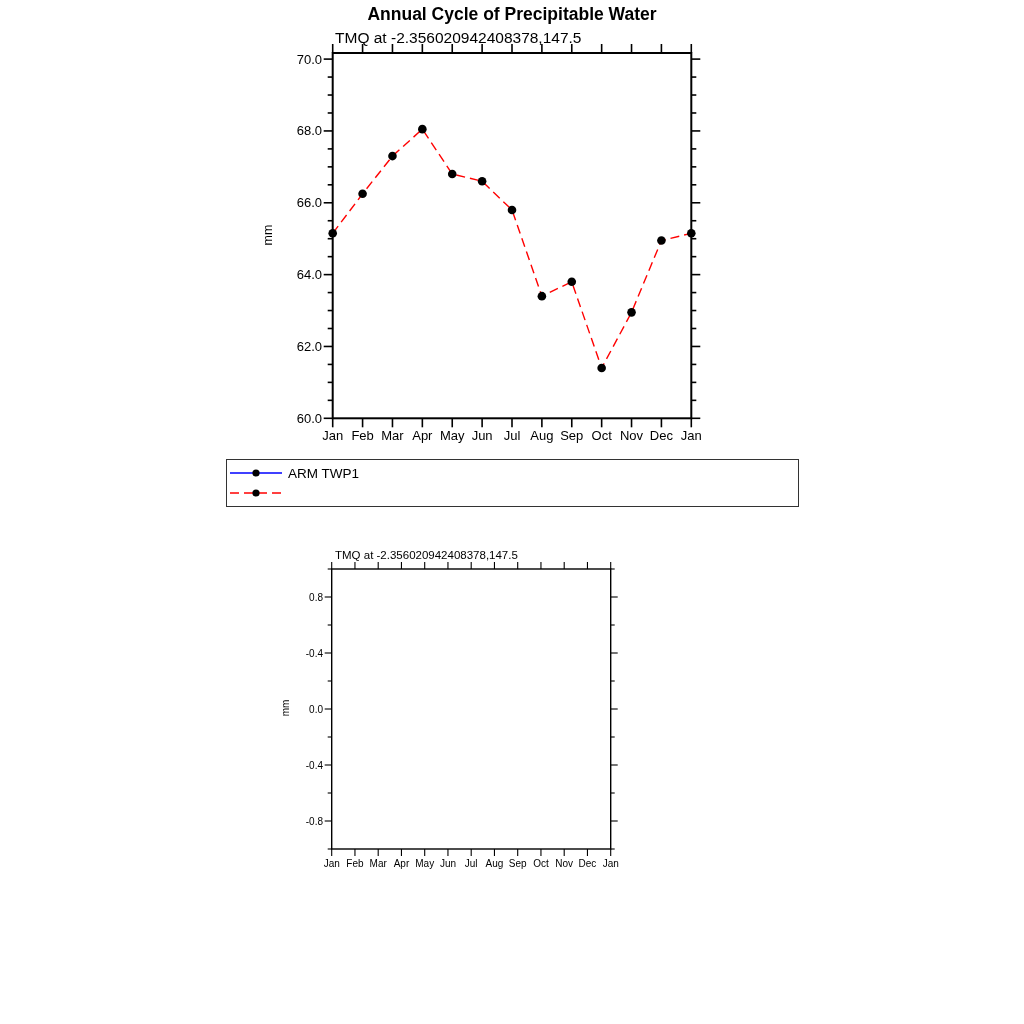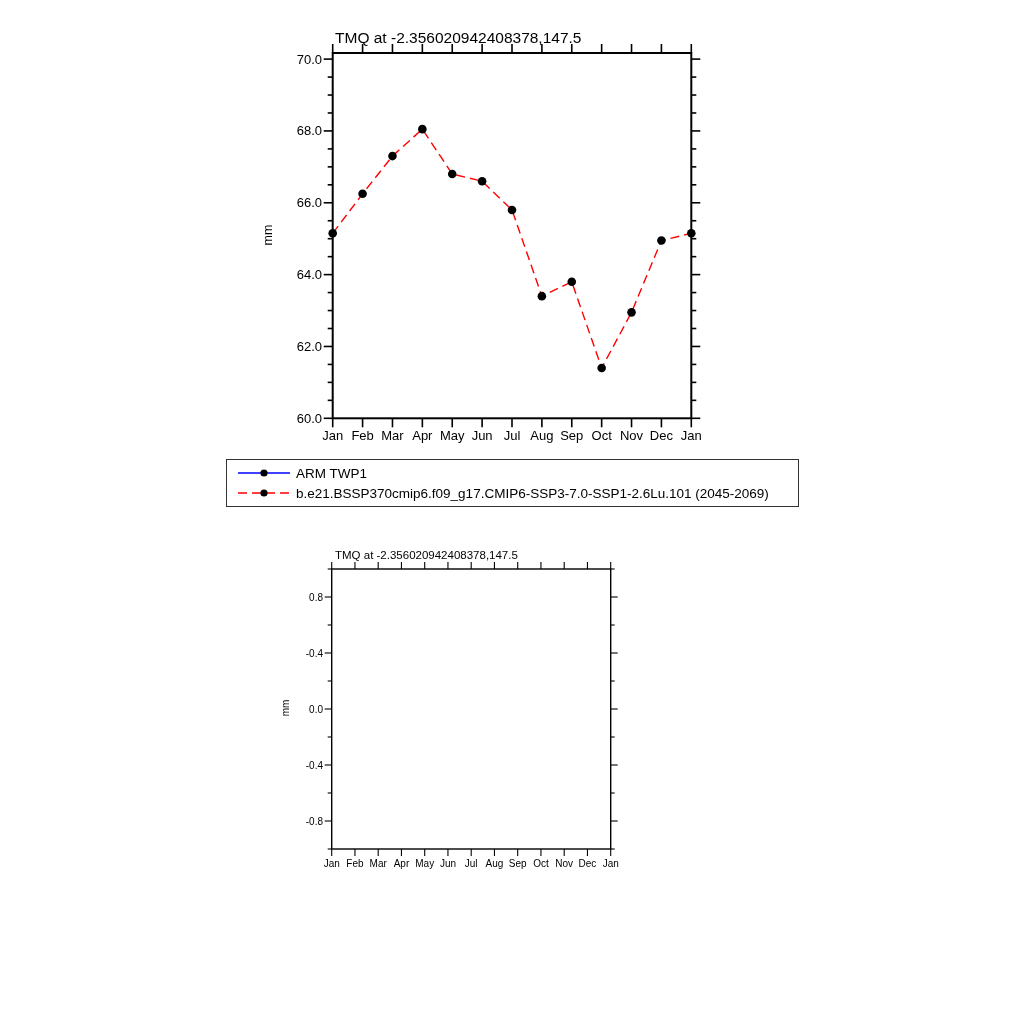--- a/index.html
+++ b/index.html
@@ -8,21 +8,21 @@
     font-family:"Liberation Sans","DejaVu Sans",sans-serif;color:#000;
   }
   .abs{position:absolute;}
   .nowrap{white-space:nowrap;}
   #chart-svg{position:absolute;left:0;top:0;}
   #main-title{top:4px;left:512px;transform:translateX(-50%);font-size:17.5px;font-weight:bold;}
   #main-subtitle{top:29px;left:335px;font-size:15.5px;}
   #ylabel-top{left:268px;top:235px;transform:translate(-50%,-50%) rotate(-90deg);font-size:12.5px;}
   #legend-box{
     left:226px;top:459px;width:573px;height:48px;border:1px solid #333;
-    box-sizing:border-box;padding:3px 0 0 10px;background:#fff;
+    box-sizing:border-box;padding:3px 0 0 2px;background:#fff;
   }
   .legend-row{display:flex;align-items:center;height:20px;}
   .legend-label{font-size:13.5px;margin-left:3px;white-space:nowrap;}
   #diff-title{top:526px;left:471px;transform:translateX(-50%);font-size:12.5px;font-weight:bold;}
   #diff-subtitle{top:549px;left:335px;font-size:11.5px;}
   #ylabel-bottom{left:285px;top:708px;transform:translate(-50%,-50%) rotate(-90deg);font-size:10px;}
 </style>
 </head>
 <body>
 
@@ -193,39 +193,39 @@
       <line x1="564.2" y1="562" x2="564.2" y2="569" stroke="#000" stroke-width="1.1"></line>
       <text x="564.2" y="867" text-anchor="middle" font-size="10" fill="#000">Nov</text>
       <line x1="587.45" y1="849" x2="587.45" y2="856" stroke="#000" stroke-width="1.1"></line>
       <line x1="587.45" y1="562" x2="587.45" y2="569" stroke="#000" stroke-width="1.1"></line>
       <text x="587.45" y="867" text-anchor="middle" font-size="10" fill="#000">Dec</text>
       <line x1="610.7" y1="849" x2="610.7" y2="856" stroke="#000" stroke-width="1.1"></line>
       <line x1="610.7" y1="562" x2="610.7" y2="569" stroke="#000" stroke-width="1.1"></line>
       <text x="610.7" y="867" text-anchor="middle" font-size="10" fill="#000">Jan</text>
     </svg>
 
+  <div class="abs nowrap" id="main-title">Annual Cycle of Precipitable Water</div>
 
   <div class="abs nowrap" id="main-subtitle">TMQ at -2.356020942408378,147.5</div>
 
   <div class="abs nowrap" id="ylabel-top">mm</div>
 
   <div class="abs" id="legend-box">
       <div class="legend-row">
         <svg width="56" height="16">
           <line x1="1" y1="8" x2="53" y2="8" stroke="#0000ff" stroke-width="1.6"></line>
           <circle cx="27" cy="8" r="3.6" fill="#000"></circle>
         </svg>
         <span class="legend-label">ARM TWP1</span>
       </div>
       <div class="legend-row">
         <svg width="56" height="16">
           <line x1="1" y1="8" x2="53" y2="8" stroke="#ff0000" stroke-width="1.6" stroke-dasharray="9,5"></line>
           <circle cx="27" cy="8" r="3.6" fill="#000"></circle>
         </svg>
-        <span class="legend-label">b.e21.BSSP370cmip6.f09_g17.CMIP6-SSP3-7.0-SSP1-2.6Lu.101 (2045-2069)</span>
       </div>
     </div>
 
 
   <div class="abs nowrap" id="diff-subtitle">TMQ at -2.356020942408378,147.5</div>
 
   <div class="abs nowrap" id="ylabel-bottom">mm</div>
 
 </div>
 

